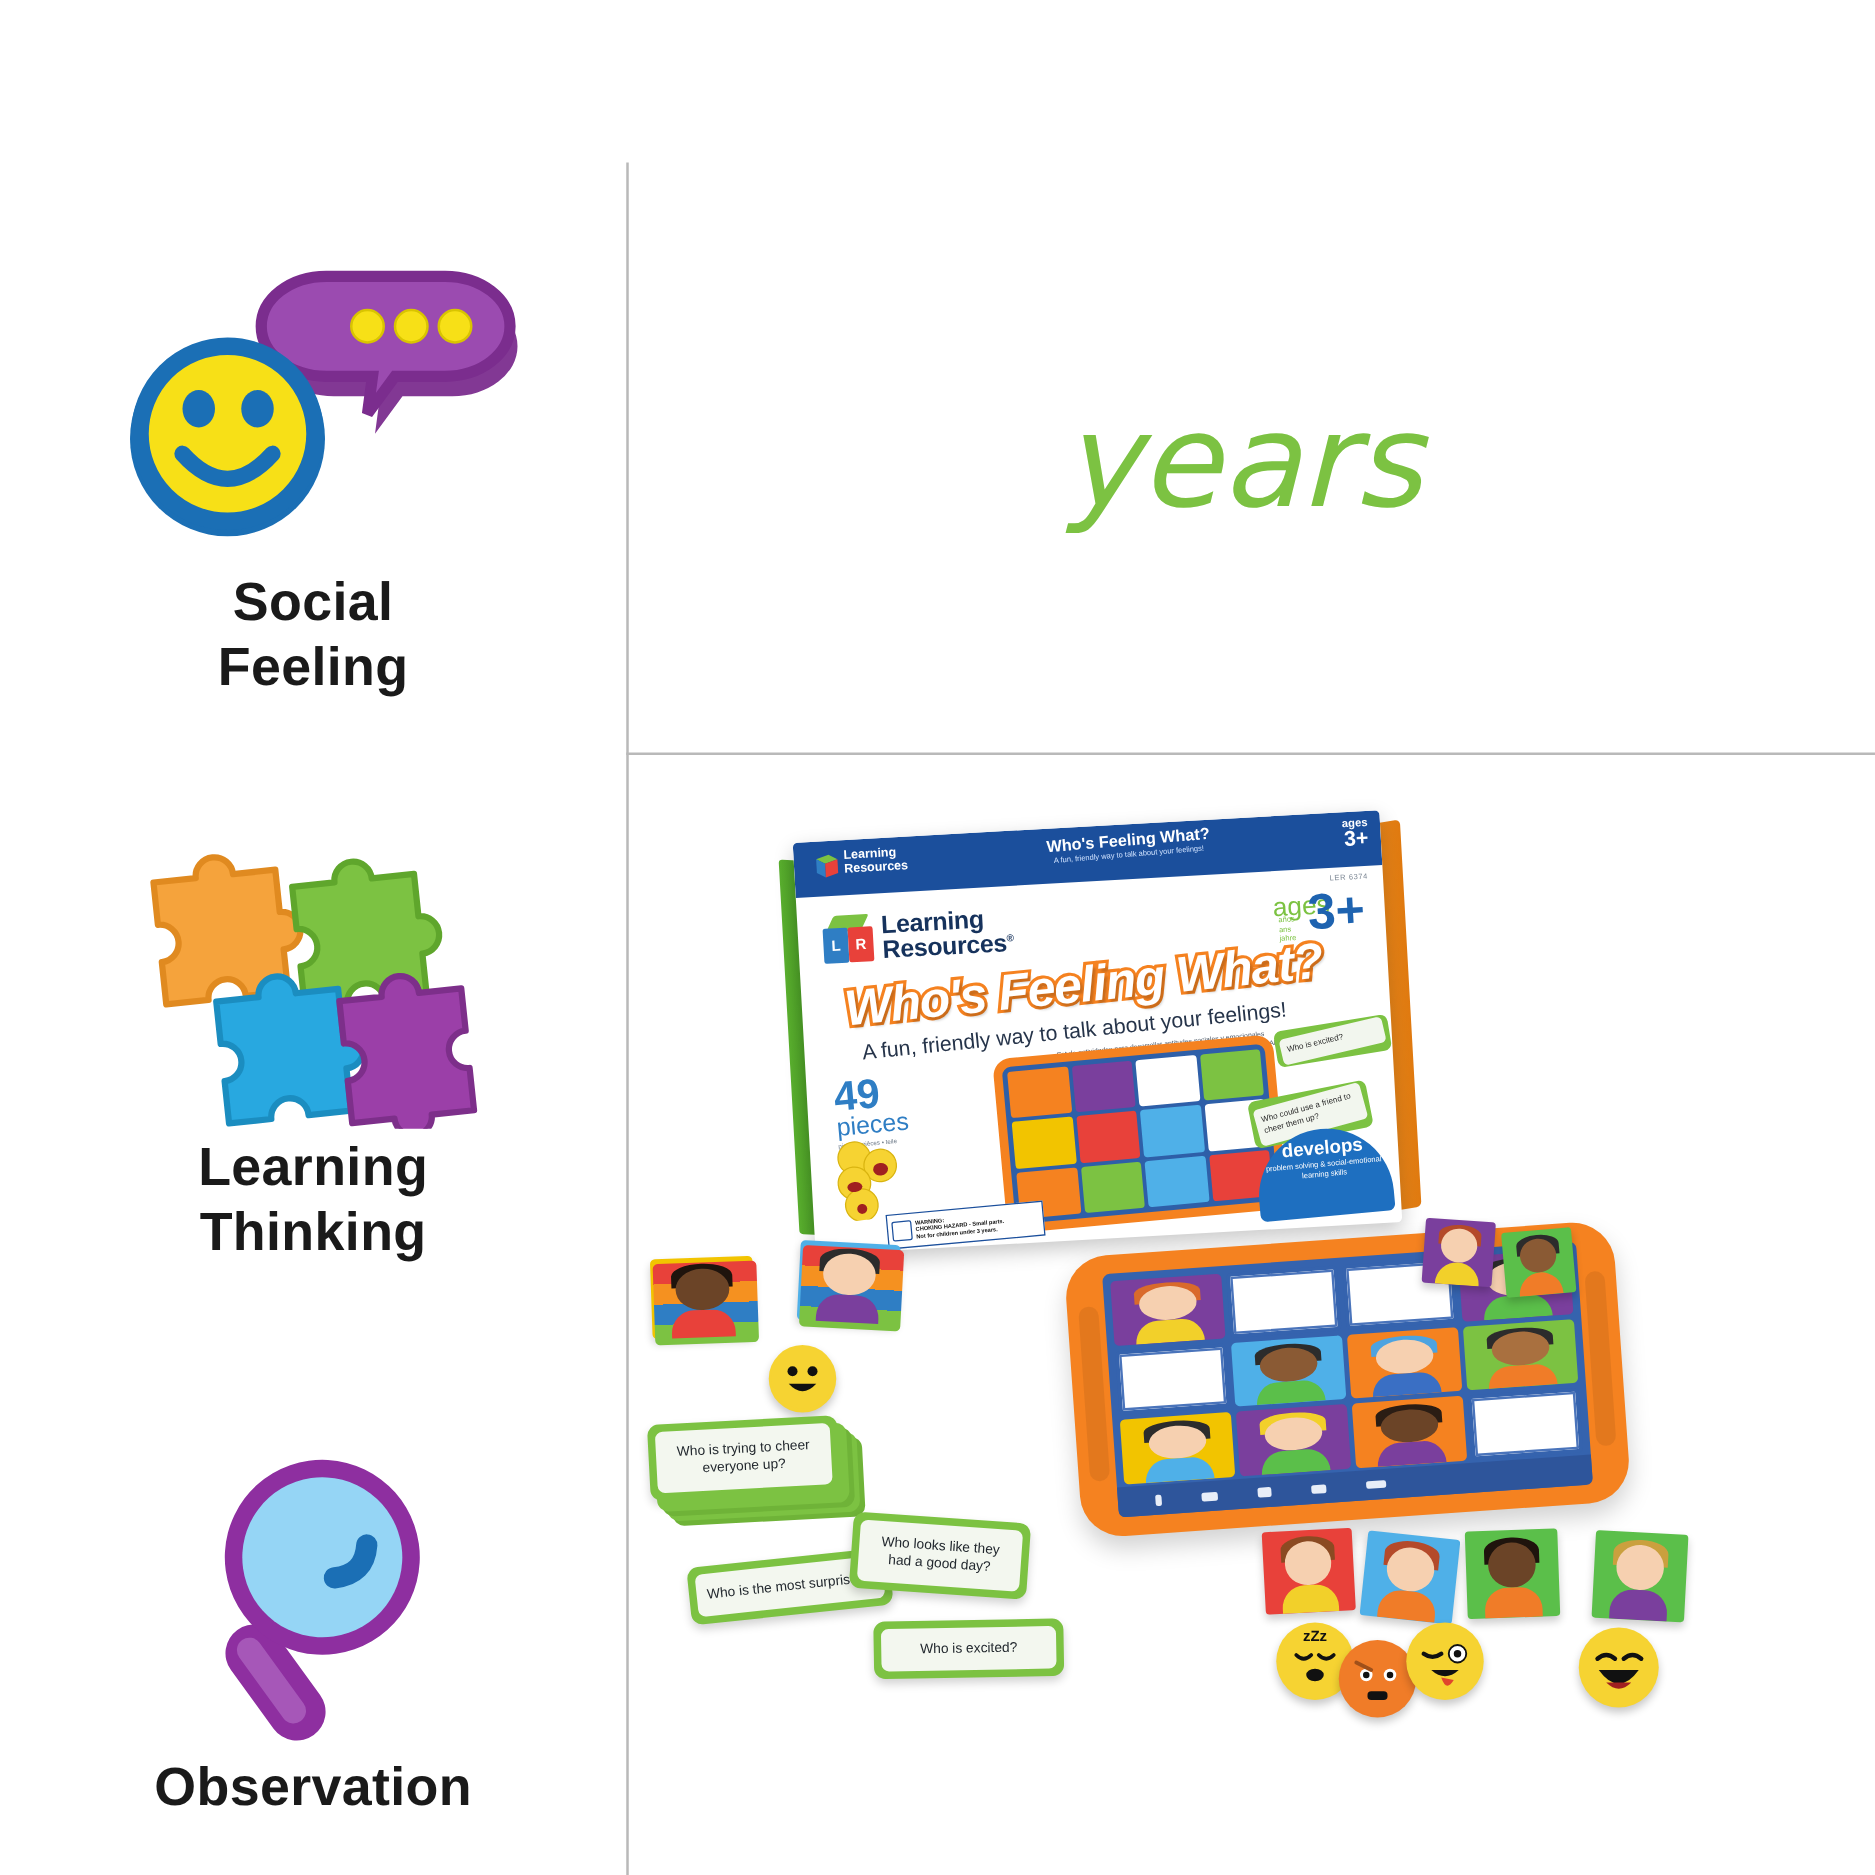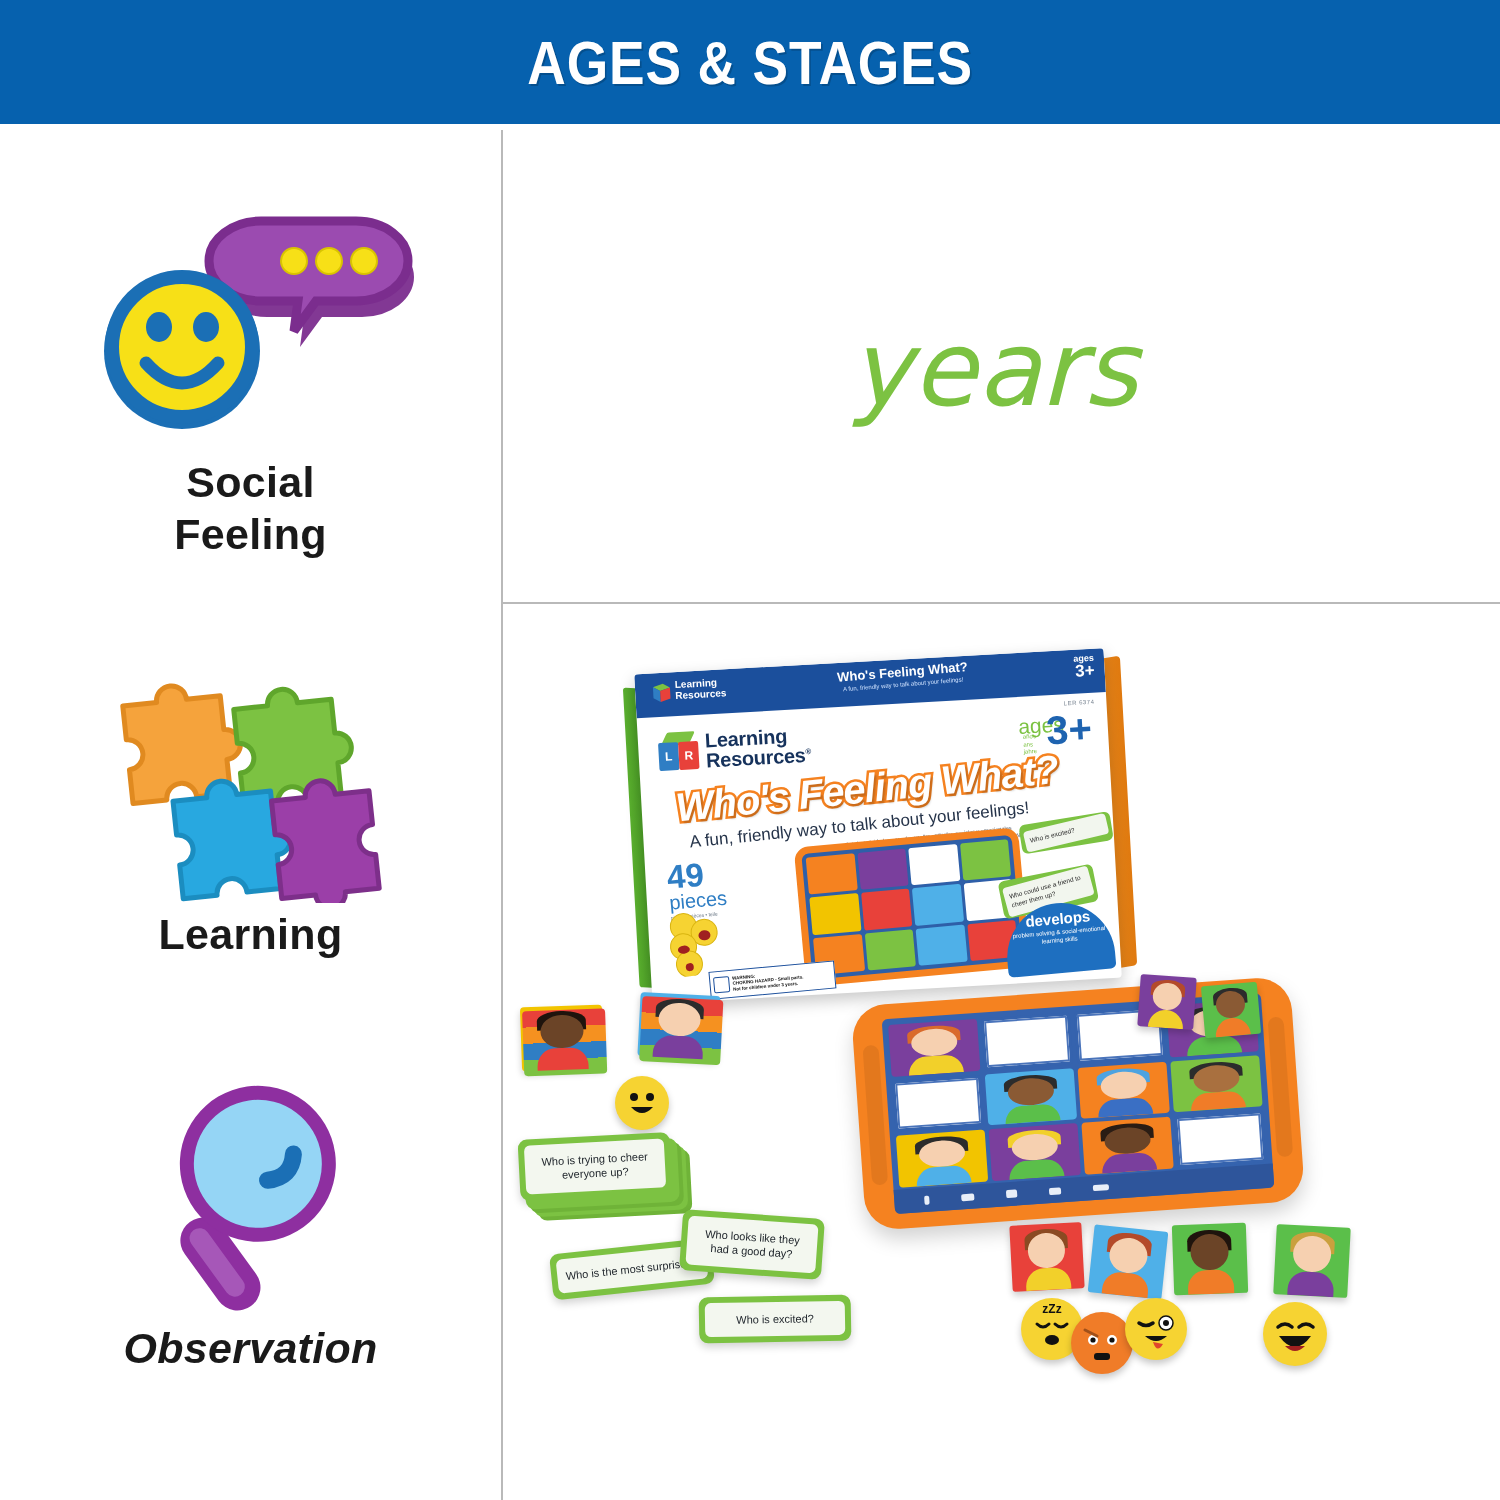--- a/index.html
+++ b/index.html
@@ -16,21 +16,21 @@
   .v-divider{position:absolute;left:501px;top:130px;width:2px;height:1370px;background:#b9b9b9;}
   .h-divider{position:absolute;left:501px;top:602px;width:999px;height:2px;background:#b9b9b9;}
 
   
   .left-col{position:absolute;left:0;top:124px;width:501px;height:1376px;margin-top:44px;}
   .skill{position:absolute;left:0;width:501px;text-align:center;}
   .skill-icon{height:260px;display:flex;align-items:center;justify-content:center;}
   .skill-label{font-size:43px;font-weight:bold;color:#1a1a1a;line-height:1.22;letter-spacing:.3px;}
   .sk1{top:28px;}
   .sk2{top:480px;}
-  .sk3{top:894px;font-style:italic;}
+  .sk3{top:976px;}
 
   
   .age-block{position:absolute;left:503px;top:130px;width:997px;height:472px;
              display:flex;flex-direction:column;align-items:center;justify-content:center;}
   .age-num{font-size:252px;font-weight:bold;color:#7cc242;line-height:.92;letter-spacing:-6px;
            font-family:"DejaVu Sans",sans-serif;}
   .age-unit{font-size:104px;color:#7cc242;line-height:1;margin-top:6px;
             font-family:"DejaVu Sans",sans-serif;font-style:italic;font-weight:500;
             transform:skewX(-3deg);}
 
@@ -162,23 +162,20 @@
 
   .token{position:absolute;border-radius:50%;box-shadow:0 4px 7px rgba(0,0,0,.22);
        display:flex;align-items:center;justify-content:center;font-size:22px;}
   .card-sq{position:absolute;border-radius:3px;box-shadow:0 4px 7px rgba(0,0,0,.2);overflow:hidden;}
 </style>
 </head>
 <body>
 
 <div class="page">
 
-  <div class="header">
-    <div class="header-title">AGES &amp; STAGES</div>
-  </div>
 
   <div class="v-divider"></div>
   <div class="h-divider"></div>
 
   <div class="left-col">
 
     <div class="skill sk1">
       <div class="skill-icon">
         <svg width="330" height="230" viewBox="0 0 330 230">
           <g>
@@ -211,20 +208,21 @@
             <path d="M140 55 h34 a15 15 0 1 1 30 0 h34 v34 a15 15 0 1 1 0 30 v34 h-34 a15 15 0 1 0 -30 0 h-34 v-34 a15 15 0 1 0 0 -30 z" fill="#7cc242" stroke="#5fa62c" stroke-width="5" stroke-linejoin="round"></path>
 
             <path d="M70 140 h34 a15 15 0 1 1 30 0 h34 v34 a15 15 0 1 1 0 30 v34 h-34 a15 15 0 1 0 -30 0 H70 v-34 a15 15 0 1 0 0 -30 z" fill="#28a8e0" stroke="#1b8dc0" stroke-width="5" stroke-linejoin="round"></path>
 
             <path d="M168 150 h34 a15 15 0 1 1 30 0 h34 v34 a15 15 0 1 0 0 30 v34 h-34 a15 15 0 1 1 -30 0 h-34 v-34 a15 15 0 1 0 0 -30 z" fill="#9b3fa8" stroke="#7d2f8a" stroke-width="5" stroke-linejoin="round"></path>
           </g>
         </svg>
       </div>
       <div class="skill-label">
         <div>Learning</div>
+        <div>Thinking</div>
       </div>
     </div>
 
     <div class="skill sk3">
       <div class="skill-icon">
         <svg width="260" height="250" viewBox="0 0 260 250">
           <g transform="rotate(-8 130 120)">
             <rect x="66" y="140" width="46" height="104" rx="23" fill="#8e2fa0" transform="rotate(-28 89 192)"></rect>
             <rect x="76" y="150" width="20" height="80" rx="10" fill="#a657b8" transform="rotate(-28 86 190)"></rect>
             <circle cx="140" cy="98" r="78" fill="#8e2fa0"></circle>

